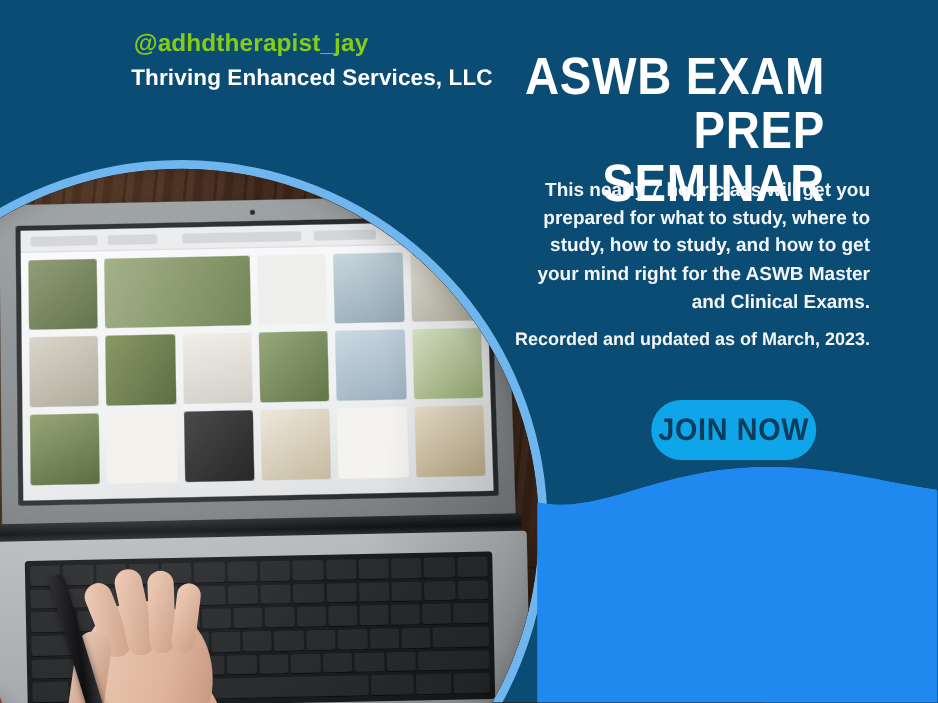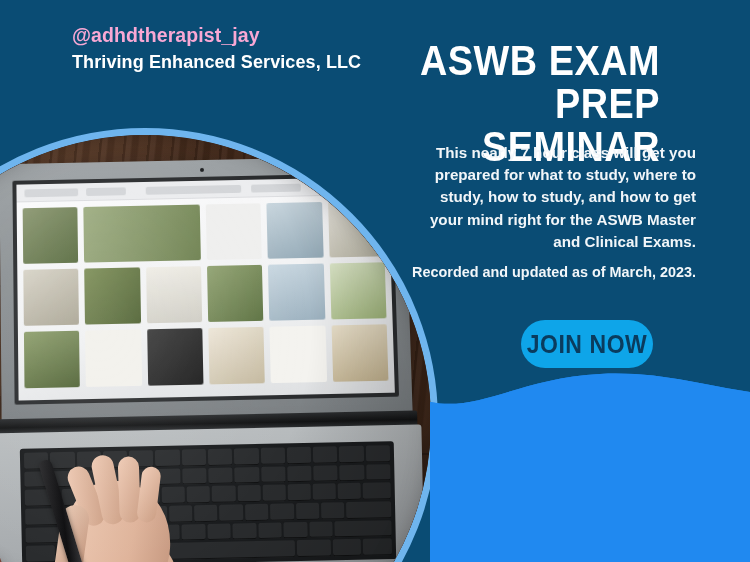--- a/index.html
+++ b/index.html
@@ -223,34 +223,36 @@
     pointer-events: none;
   }
 
   
   .brand {
     position: absolute;
     left: 72px; top: 22px;
     z-index: 6;
   }
   .brand-handle {
-    color: #f9a8d4;
+    color: #84cc16;
     font-size: 19.5px;
     font-weight: 700;
     letter-spacing: 0.1px;
     line-height: 1.42;
     white-space: nowrap;
+    margin-left: 35px;
   }
   .brand-line {
     color: #FFFFFF;
     font-size: 18px;
     font-weight: 700;
     letter-spacing: 0.1px;
     line-height: 1.42;
     white-space: nowrap;
+    margin-left: 33px;
   }
 
   .headline {
     position: absolute;
     right: 90px; top: 40px;
     width: 330px;
     z-index: 6;
     text-align: right;
     color: #FFFFFF;
     font-family: "Liberation Sans Narrow", "Liberation Sans", sans-serif;

